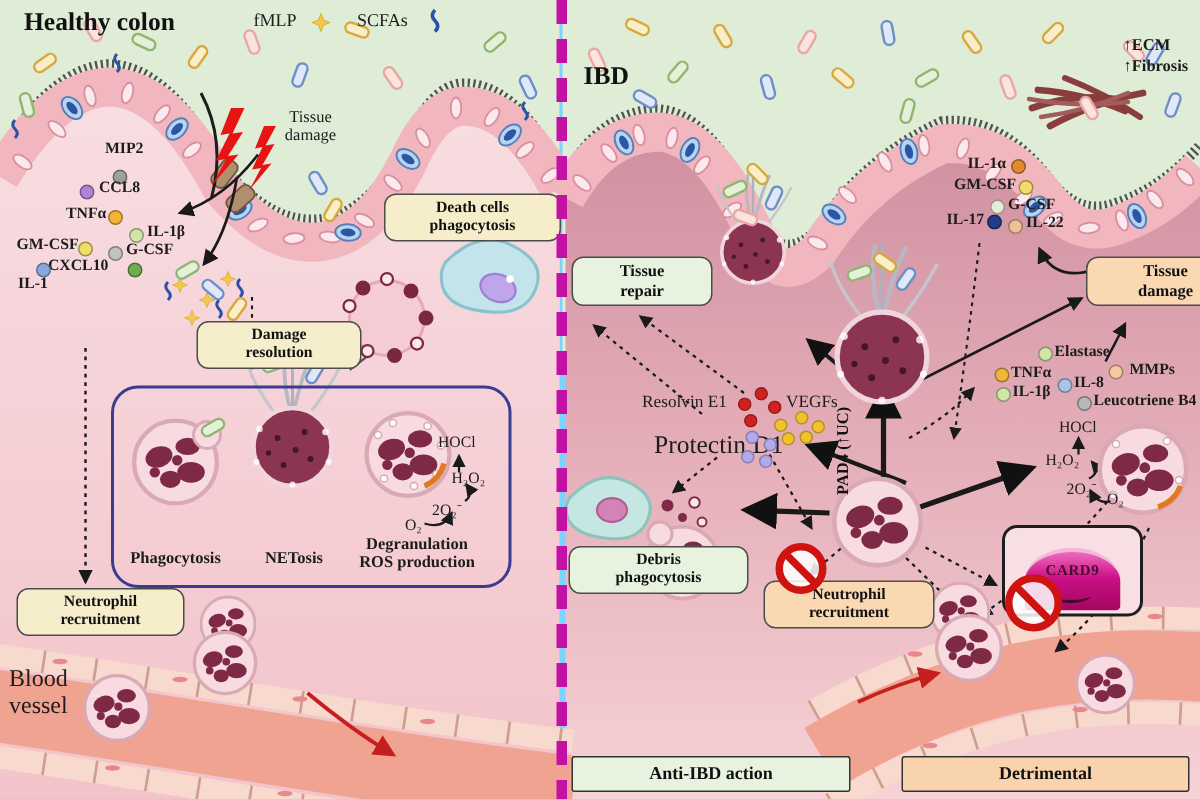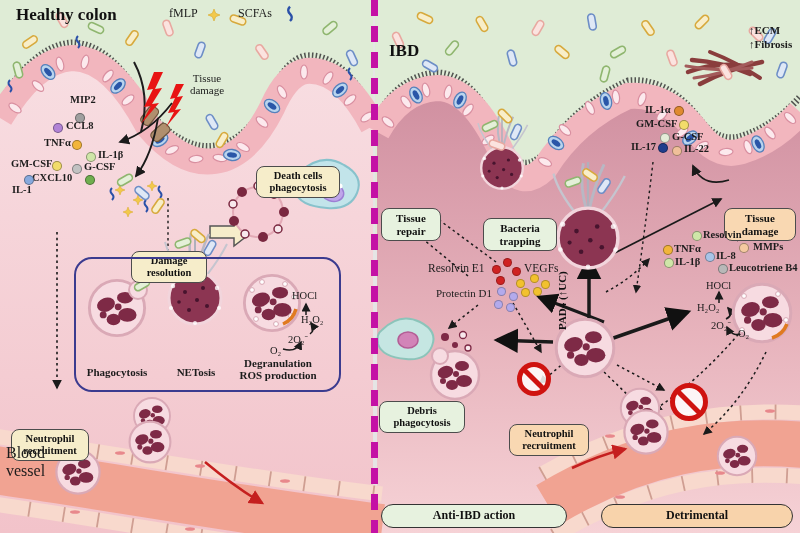--- a/index.html
+++ b/index.html
@@ -1,44 +1,44 @@
 <!DOCTYPE html>
 <html><head>
 <meta charset="utf-8">
 <style>
   html,body{margin:0;padding:0;}
-  #fig{position:relative;width:800px;height:533px;background:#e5e5e5;overflow:hidden;
+  #fig{position:relative;width:800px;height:533px;background:#7dd3fc;overflow:hidden;
        font-family:"Liberation Serif",serif;outline:1px solid #b9b9b9;}
   #art{position:absolute;left:0;top:0;}
   .lbl{position:absolute;color:#1c1c1c;line-height:1.12;white-space:pre-line;font-size:11px;}
   .b{font-weight:bold;}
   .ctr{text-align:center;}
-  .box{position:absolute;border:1.6px solid #4c4c4c;border-radius:8px;padding:3px 0;
-       font-weight:bold;text-align:center;font-size:10.5px;line-height:1.15;white-space:pre-line;color:#111;margin-top:37px;}
+  .box{position:absolute;border:1.6px solid #4c4c4c;border-radius:8px;padding:3px 17px;
+       font-weight:bold;text-align:center;font-size:10.5px;line-height:1.15;white-space:pre-line;color:#111;}
   .cream{background:#f6edca;}
   .green{background:#e7f2df;}
   .peach{background:#f9d8b2;}
   .dot{position:absolute;width:10px;height:10px;border-radius:50%;border:1px solid rgba(0,0,0,.35);box-sizing:border-box;}
   .mdot{position:absolute;width:9px;height:9px;border-radius:50%;border:1px solid rgba(0,0,0,.25);box-sizing:border-box;}
   .cyt{position:absolute;font-weight:bold;font-size:10.5px;color:#1c1c1c;white-space:nowrap;}
   .chem{position:absolute;font-size:10.5px;color:#1c1c1c;white-space:nowrap;}
   .noSign{position:absolute;border-radius:50%;border:5px solid #cf1310;background:rgba(255,255,255,.85);box-sizing:border-box;}
   .noSign::after{content:"";position:absolute;left:-3px;right:-3px;top:50%;margin-top:-2.5px;height:5px;background:#cf1310;transform:rotate(45deg);}
   #divider{position:absolute;left:371px;top:0;width:7px;height:533px;z-index:40;
     background:repeating-linear-gradient(180deg,#c411a5 0 16px,rgba(0,0,0,0) 16px 26px);}
   #card9box{position:absolute;left:668px;top:350px;width:90px;height:57px;border:2px solid #1e1e1e;
     border-radius:10px;background:#f8dfe4;z-index:5;}
   #card9dome{position:absolute;left:13px;top:13px;width:64px;height:42px;
     background:linear-gradient(#ef6cbc 0%,#cb0f87 45%,#a3065f 100%);
     border-radius:64px 64px 8px 8px / 46px 46px 6px 6px;border-top:3px solid #f6b5dd;box-sizing:border-box;}
   #card9dome .t{position:relative;display:block;text-align:center;margin-top:7px;
     font-weight:bold;font-size:10px;color:#4d0a30;letter-spacing:.4px;}
   #card9dome .sq{position:absolute;left:18px;top:24px;width:26px;height:8px;
     border-bottom:2px solid #3f0726;border-radius:50%;}
-  .footbox{position:absolute;top:504px;height:22px;border:1.6px solid #333;border-radius:12px;
+  .footbox{position:absolute;top:504px;height:22px;border:1.6px solid #333;border-radius:2px;
     font-weight:bold;font-size:12px;text-align:center;line-height:21px;color:#111;z-index:30;}
   #pad4{position:absolute;left:556px;top:330px;width:76px;font-weight:bold;font-size:11px;
     transform:rotate(-90deg);transform-origin:0 0;white-space:nowrap;color:#111;}
   .ttl{position:absolute;font-weight:bold;font-size:17px;color:#111;}
   .navybox{position:absolute;left:74px;top:257px;width:263px;height:131px;border:2px solid #3b3b8f;border-radius:18px;}
 </style>
 </head>
 <body>
 
 <div id="fig">
@@ -446,67 +446,71 @@
 <span class="dot" style="left: 679px; top: 120px; background: rgb(242, 220, 106);"></span>
 <span class="dot" style="left: 660px; top: 133px; background: rgb(228, 236, 216);"></span>
 <span class="cyt" style="left:672px;top:131px;">G-CSF</span>
 <span class="cyt" style="left:631px;top:141px;">IL-17</span>
 <span class="dot" style="left: 658px; top: 143px; background: rgb(31, 61, 140);"></span>
 <span class="dot" style="left: 672px; top: 146px; background: rgb(240, 192, 154);"></span>
 <span class="cyt" style="left:684px;top:143px;">IL-22</span>
 
 <div class="box green" style="left:381px;top:171px;width:58px;font-size:11px;">Tissue
 repair</div>
-<div class="box green" style="left:483px;top:181px;width:72px;font-size:11px;">Bacteria
-trapping</div>
 <div class="box peach" style="left:724px;top:171px;width:70px;font-size:11px;">Tissue
 damage</div>
 <div class="box green" style="left:379px;top:364px;width:84px;">Debris
 phagocytosis</div>
 <div class="box peach" style="left:509px;top:387px;width:78px;">Neutrophil
 recruitment</div>
 
 <span class="chem" style="left:428px;top:262px;font-size:11.5px;">Resolvin E1</span>
 <span class="chem" style="left:524px;top:262px;font-size:11.5px;">VEGFs</span>
-<span class="chem" style="left:436px;top:287px;font-size:11px;">Protectin D1</span>
+<span class="chem" style="left:436px;top:287px;font-size:17px;">Protectin D1</span>
 <span class="mdot" style="left: 492px; top: 265px; background: rgb(207, 34, 34);"></span>
 <span class="mdot" style="left: 503px; top: 258px; background: rgb(207, 34, 34);"></span>
 <span class="mdot" style="left: 512px; top: 267px; background: rgb(207, 34, 34);"></span>
 <span class="mdot" style="left: 496px; top: 276px; background: rgb(207, 34, 34);"></span>
 <span class="mdot" style="left: 516px; top: 279px; background: rgb(242, 193, 46);"></span>
 <span class="mdot" style="left: 530px; top: 274px; background: rgb(242, 193, 46);"></span>
 <span class="mdot" style="left: 521px; top: 288px; background: rgb(242, 193, 46);"></span>
 <span class="mdot" style="left: 533px; top: 287px; background: rgb(242, 193, 46);"></span>
 <span class="mdot" style="left: 541px; top: 280px; background: rgb(242, 193, 46);"></span>
 <span class="mdot" style="left: 497px; top: 287px; background: rgb(179, 170, 236);"></span>
 <span class="mdot" style="left: 509px; top: 292px; background: rgb(179, 170, 236);"></span>
 <span class="mdot" style="left: 494px; top: 300px; background: rgb(179, 170, 236);"></span>
 <span class="mdot" style="left: 506px; top: 303px; background: rgb(179, 170, 236);"></span>
 
 <div id="pad4">PAD4 (↑UC)</div>
 
 <span class="dot" style="left: 692px; top: 231px; background: rgb(207, 230, 168);"></span>
-<span class="cyt" style="left:703px;top:229px;">Resolvin</span>
+<span class="cyt" style="left:703px;top:229px;">Elastase</span>
 <span class="dot" style="left: 663px; top: 245px; background: rgb(242, 181, 58);"></span>
 <span class="cyt" style="left:674px;top:243px;">TNFα</span>
 <span class="dot" style="left: 705px; top: 252px; background: rgb(168, 196, 232);"></span>
 <span class="cyt" style="left:716px;top:250px;">IL-8</span>
 <span class="dot" style="left: 739px; top: 243px; background: rgb(245, 201, 160);"></span>
 <span class="cyt" style="left:753px;top:241px;">MMPs</span>
 <span class="dot" style="left: 664px; top: 258px; background: rgb(207, 230, 168);"></span>
 <span class="cyt" style="left:675px;top:256px;">IL-1β</span>
 <span class="dot" style="left: 718px; top: 264px; background: rgb(184, 184, 184);"></span>
 <span class="cyt" style="left:729px;top:262px;">Leucotriene B4</span>
 
 <span class="chem" style="left:706px;top:280px;">HOCl</span>
 <span class="chem" style="left:697px;top:302px;">H₂O₂</span>
 <span class="chem" style="left:711px;top:318px;">2O₂⁻</span>
 <span class="chem" style="left:738px;top:328px;">O₂</span>
 
 <div class="noSign" style="left:517px;top:362px;width:34px;height:34px;z-index:6;"></div>
 <div class="noSign" style="left:670px;top:383px;width:38px;height:38px;z-index:7;"></div>
 
+<div id="card9box">
+  <div id="card9dome">
+    <span class="t">CARD9</span>
+    <span class="sq"></span>
+  </div>
+</div>
 
 <div class="footbox" style="left:381px;width:184px;background:#e7f2df;">Anti-IBD action</div>
 <div class="footbox" style="left:601px;width:190px;background:#f8d3ab;">Detrimental</div>
 
 <div id="divider"></div>
 </div>
 
 </body></html>

